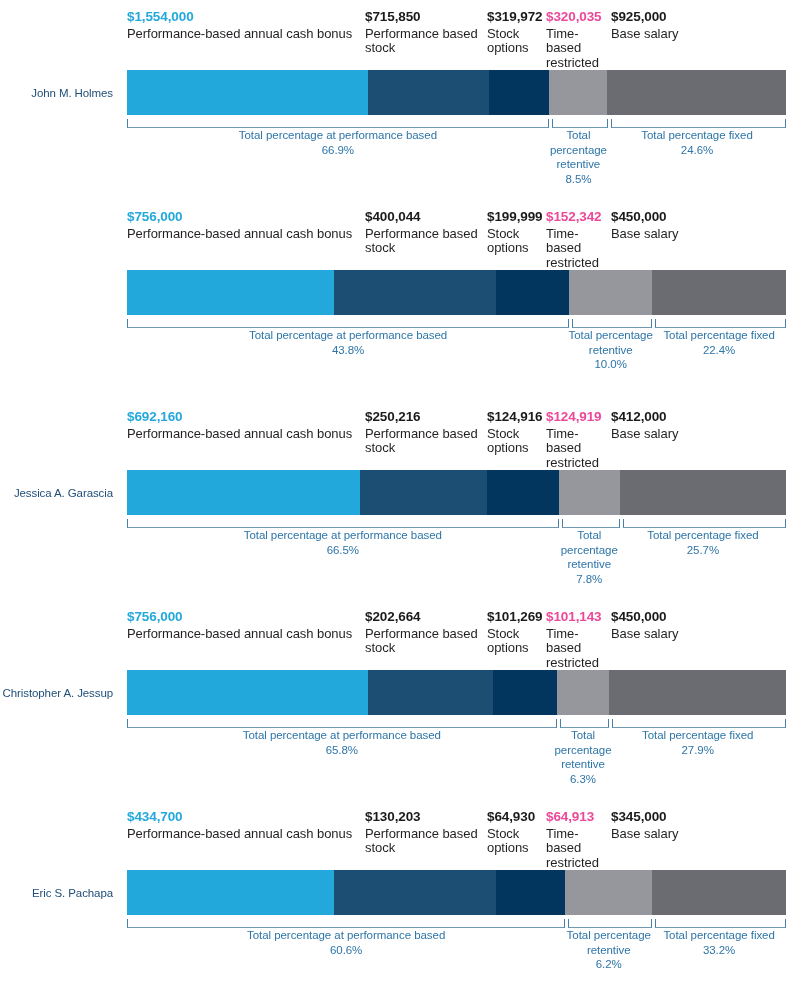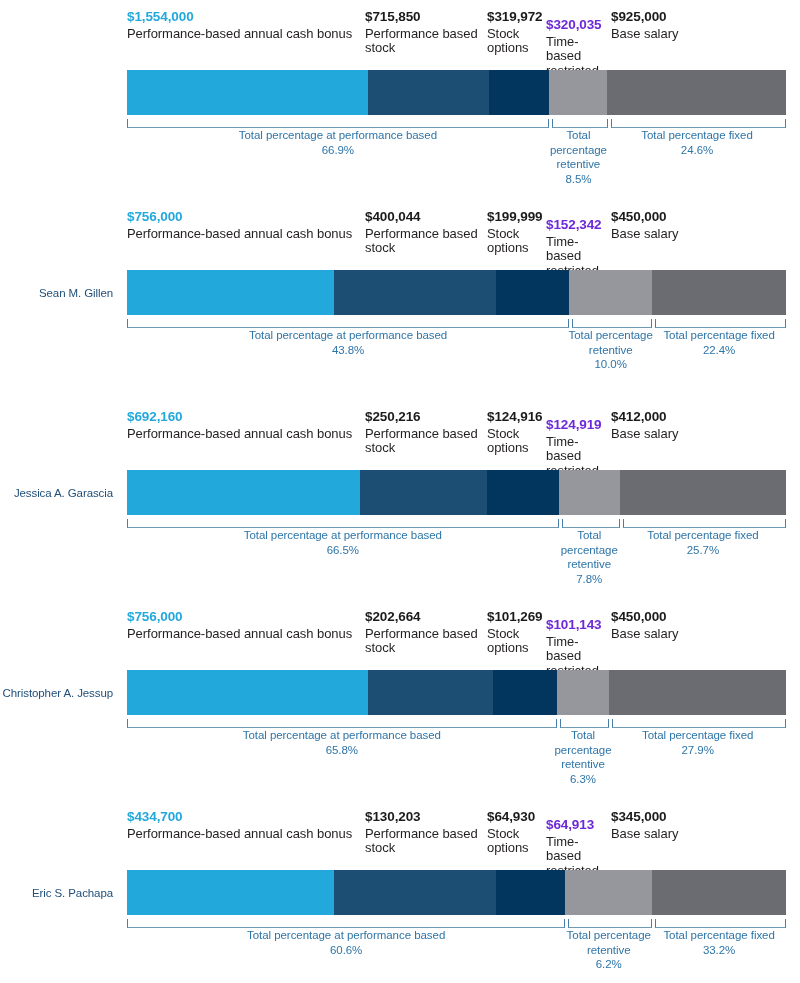--- a/index.html
+++ b/index.html
@@ -46,21 +46,21 @@
   .value-desc {
     display: block;
     font-size: 13px;
     font-weight: normal;
     color: #231f20;
     letter-spacing: -0.05px;
   }
   .vl-cash  .value-amount { color: #23a8dc; }
   .vl-pstock .value-amount { color: #1b1b1b; }
   .vl-opts  .value-amount { color: #1b1b1b; }
-  .vl-tbrs  .value-amount { color: #6d28d9; margin-top: 8px; }
+  .vl-tbrs  .value-amount { color: #ec4899; }
   .vl-tbrs  .value-desc   { color: #231f20; }
   .vl-base  .value-amount { color: #1b1b1b; }
 
   
   .vl-cash   { left: 127px; width: 230px; }
   .vl-pstock { left: 365px; width: 118px; }
   .vl-opts   { left: 487px; width: 58px;  }
   .vl-tbrs   { left: 546px; width: 62px;  }
   .vl-base   { left: 611px; width: 120px; }
 
@@ -155,20 +155,21 @@
       <div class="value-label vl-tbrs">
         <span class="value-amount">$320,035</span>
         <span class="value-desc">Time-based restricted stock</span>
       </div>
       <div class="value-label vl-base">
         <span class="value-amount">$925,000</span>
         <span class="value-desc">Base salary</span>
       </div>
     </div>
 
+    <div class="exec-name">John M. Holmes</div>
 
     <div class="bar">
       <div class="seg seg-cash" style="width: 36.5%;"></div>
       <div class="seg seg-pstock" style="width: 18.4%;"></div>
       <div class="seg seg-opts" style="width: 9.1%;"></div>
       <div class="seg seg-tbrs" style="width: 8.9%;"></div>
       <div class="seg seg-base" style="width: 27.1%;"></div>
     </div>
 
     <div class="brackets">
@@ -212,21 +213,20 @@
       <div class="value-label vl-tbrs">
         <span class="value-amount">$152,342</span>
         <span class="value-desc">Time-based restricted stock</span>
       </div>
       <div class="value-label vl-base">
         <span class="value-amount">$450,000</span>
         <span class="value-desc">Base salary</span>
       </div>
     </div>
 
-    <div class="exec-name">Sean M. Gillen</div>
 
     <div class="bar">
       <div class="seg seg-cash" style="width: 31.4%;"></div>
       <div class="seg seg-pstock" style="width: 24.6%;"></div>
       <div class="seg seg-opts" style="width: 11.1%;"></div>
       <div class="seg seg-tbrs" style="width: 12.6%;"></div>
       <div class="seg seg-base" style="width: 20.3%;"></div>
     </div>
 
     <div class="brackets">

